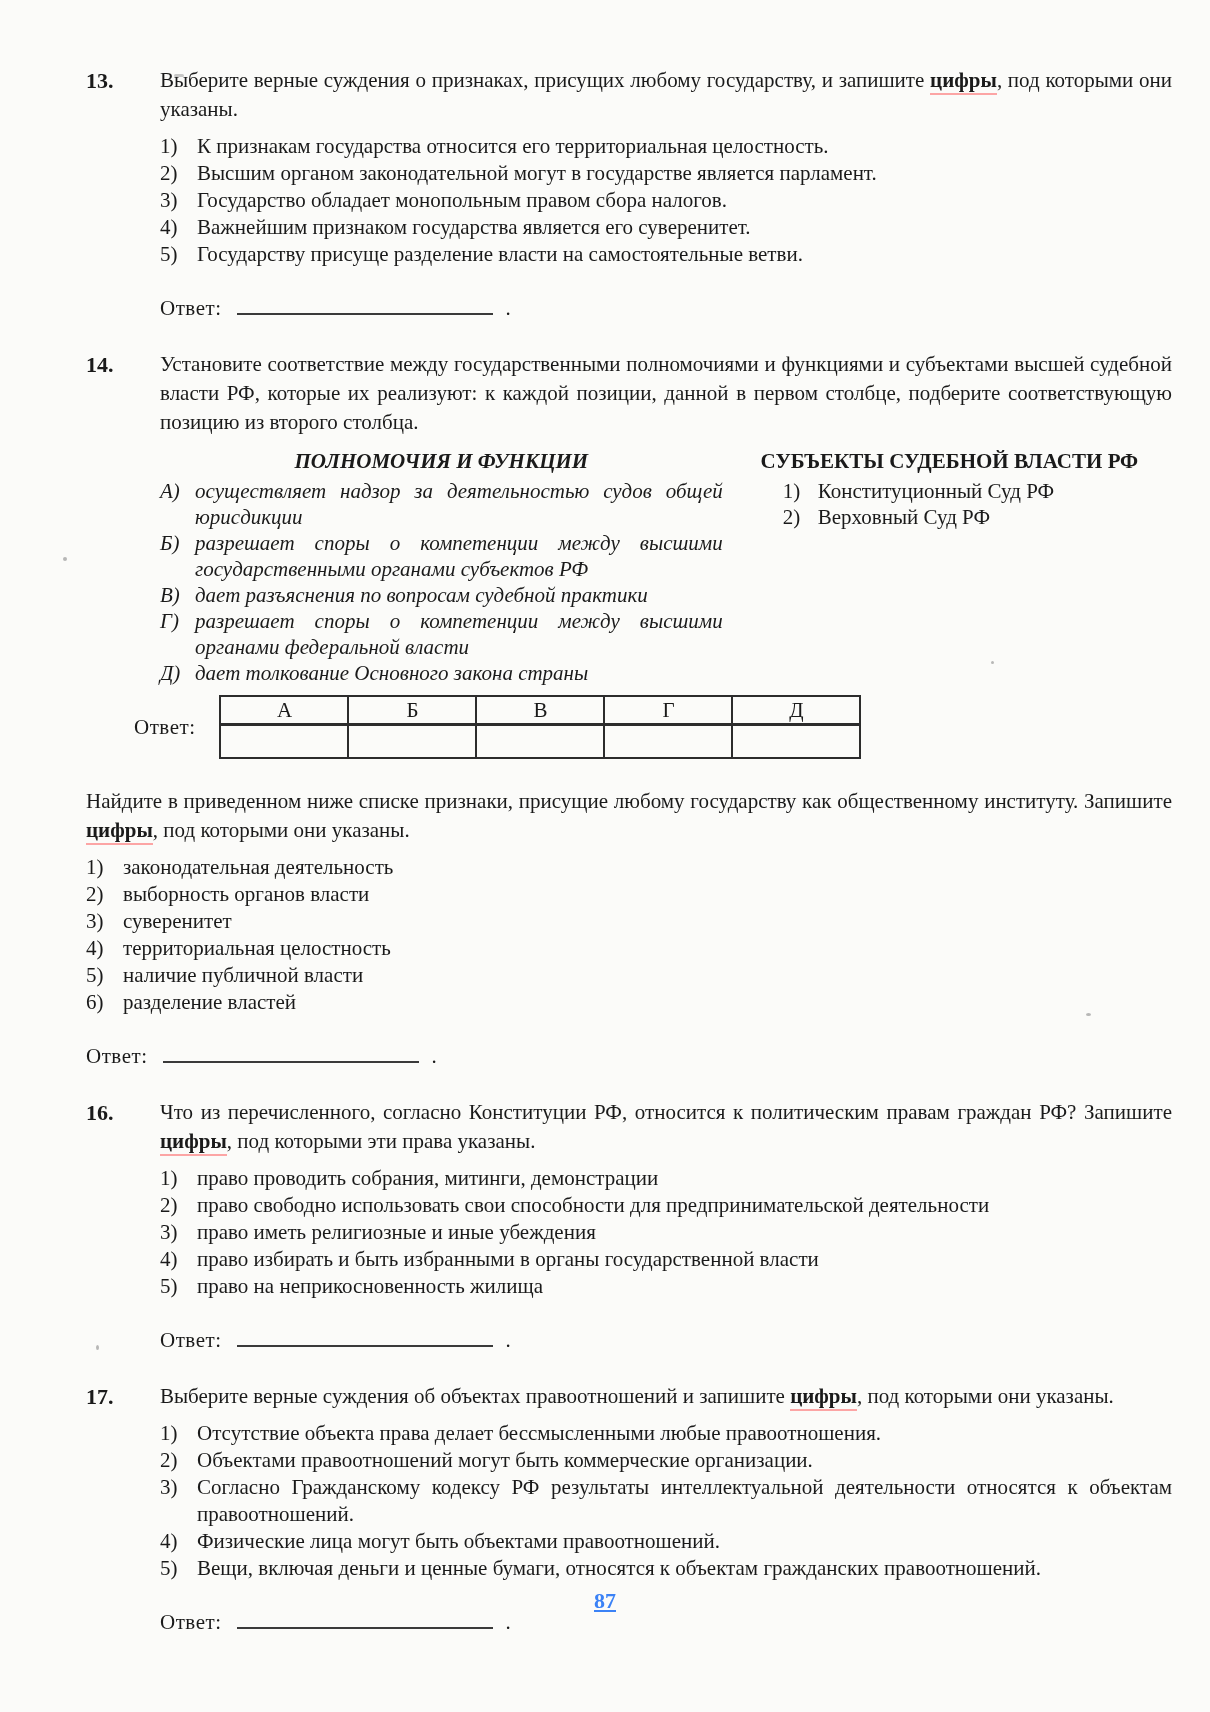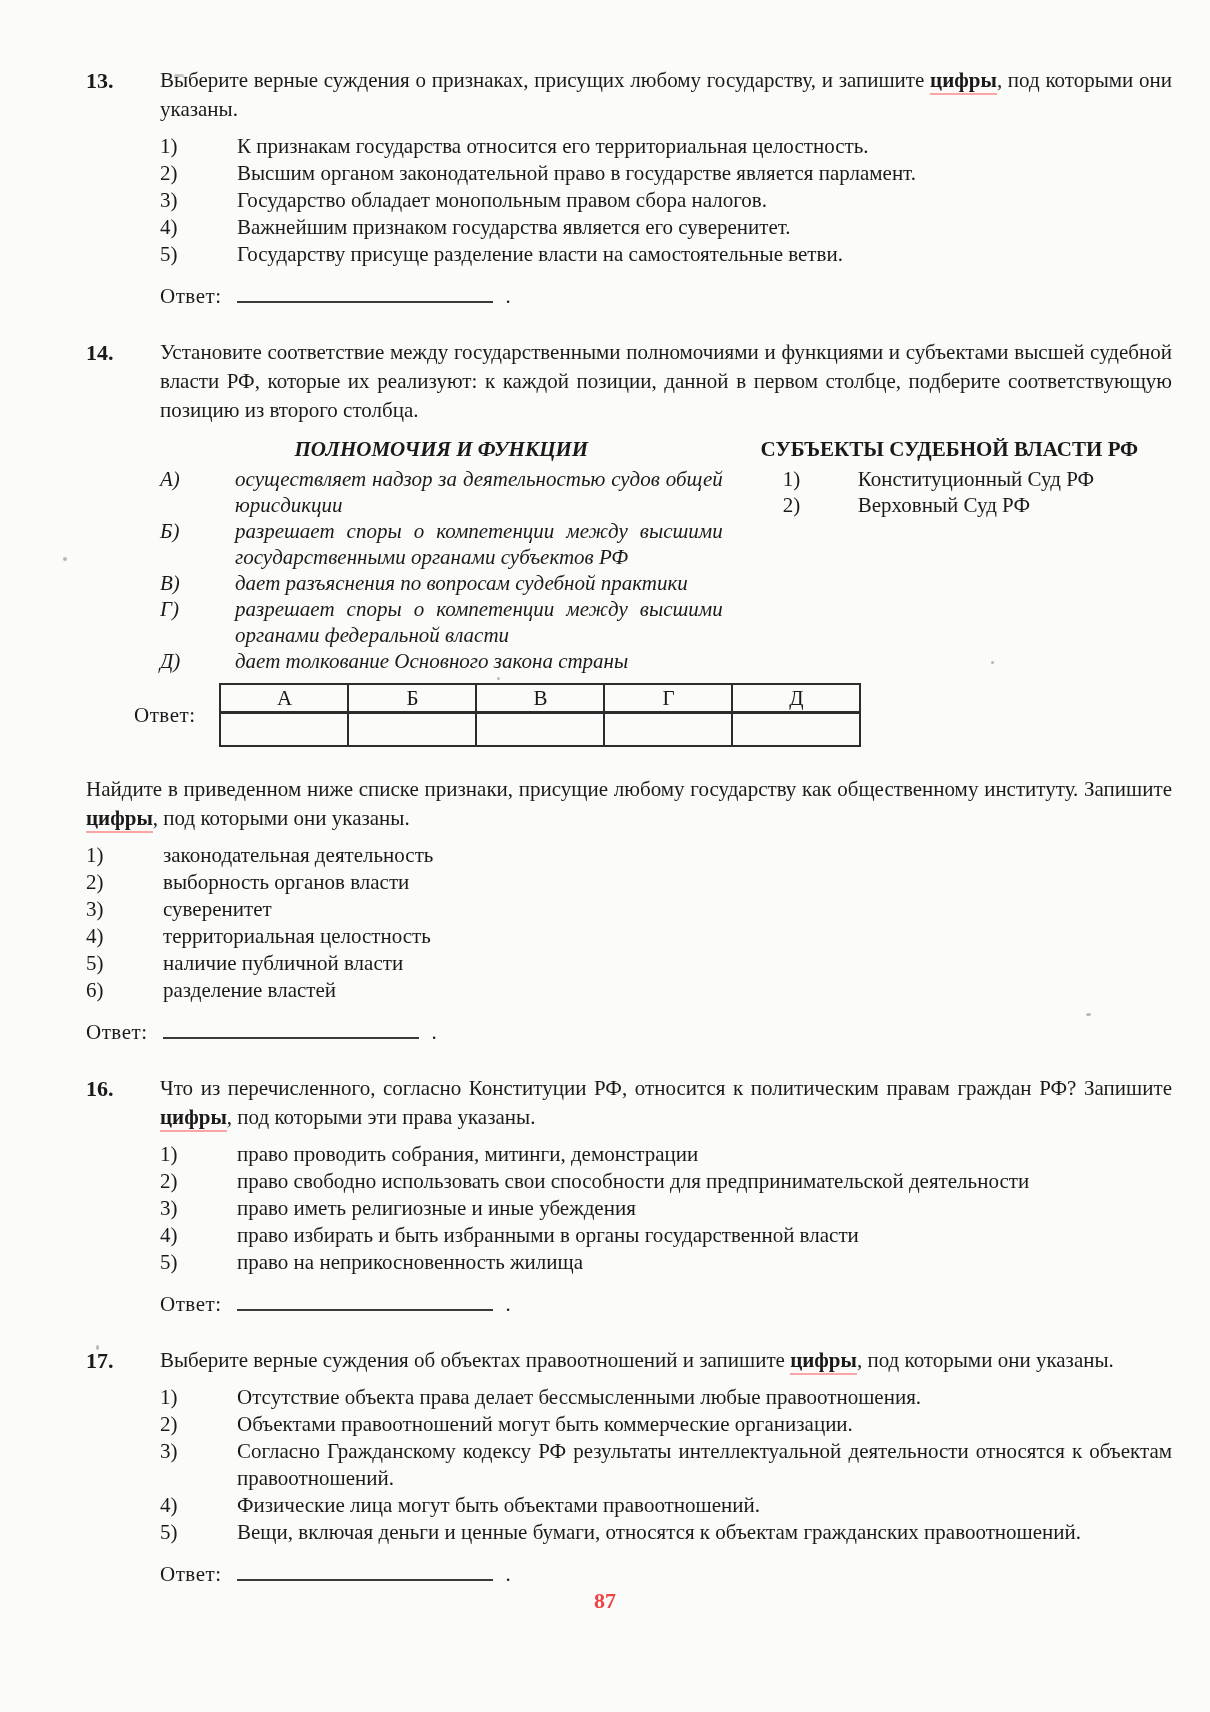--- a/index.html
+++ b/index.html
@@ -32,22 +32,22 @@
     text-align: justify;
   }
   .em {
     font-weight: bold;
     border-bottom: 2px solid #fca5a5;
     padding-bottom: 1px;
   }
   .opts { margin-top: 9px; }
   .opt { display: flex; font-size: 21px; line-height: 27px; }
   .om { flex: 0 0 37px; }
-  .ot { flex: 1 1 auto; text-align: justify; margin-left: 40px; }
-  .answer { margin-top: 14px; font-size: 21px; line-height: 28px; white-space: nowrap; }
+  .ot { flex: 1 1 auto; text-align: justify; }
+  .answer { margin-top: 26px; font-size: 21px; line-height: 28px; white-space: nowrap; }
   .alabel { letter-spacing: 0.5px; }
   .blank {
     display: inline-block;
     width: 256px;
     height: 0.85em;
     border-bottom: 2px solid #3a3a3a;
     margin-left: 16px;
     margin-right: 12px;
     vertical-align: baseline;
   }
@@ -89,21 +89,22 @@
   }
   .ans-table th { height: 26px; border-bottom: 3px solid #2c2c2c; }
   .ans-table td { height: 31px; }
   .pageno {
     position: absolute;
     left: 0; right: 0;
     top: 1588px;
     text-align: center;
     font-weight: bold;
     font-size: 22px;
-    color: #ef4444;
+    color: #3b82f6;
+    text-decoration: underline;
   }
   
   .speck {
     position: absolute;
     width: 4px; height: 4px;
     border-radius: 50%;
     background: #9a9a9a;
     opacity: 0.7;
   }
   .speck.s1 { left: 174px; top: 74px; width: 10px; height: 3px; border-radius: 2px; background:#b0b0b0; }
@@ -129,21 +130,21 @@
     <div class="qnum">13.</div>
     <div class="qbody">
       <p class="intro"><span>Выберите верные суждения о признаках, присущих любому государству, и запишите </span><span class="em">цифры</span><span>, под которыми они указаны.</span></p>
       <div class="opts">
         <div class="opt">
             <span class="om">1)</span>
             <span class="ot">К признакам государства относится его территориальная целостность.</span>
           </div>
         <div class="opt">
             <span class="om">2)</span>
-            <span class="ot">Высшим органом законодательной право в государстве является парламент.</span>
+            <span class="ot">Высшим органом законодательной могут в государстве является парламент.</span>
           </div>
         <div class="opt">
             <span class="om">3)</span>
             <span class="ot">Государство обладает монопольным правом сбора налогов.</span>
           </div>
         <div class="opt">
             <span class="om">4)</span>
             <span class="ot">Важнейшим признаком государства является его суверенитет.</span>
           </div>
         <div class="opt">

